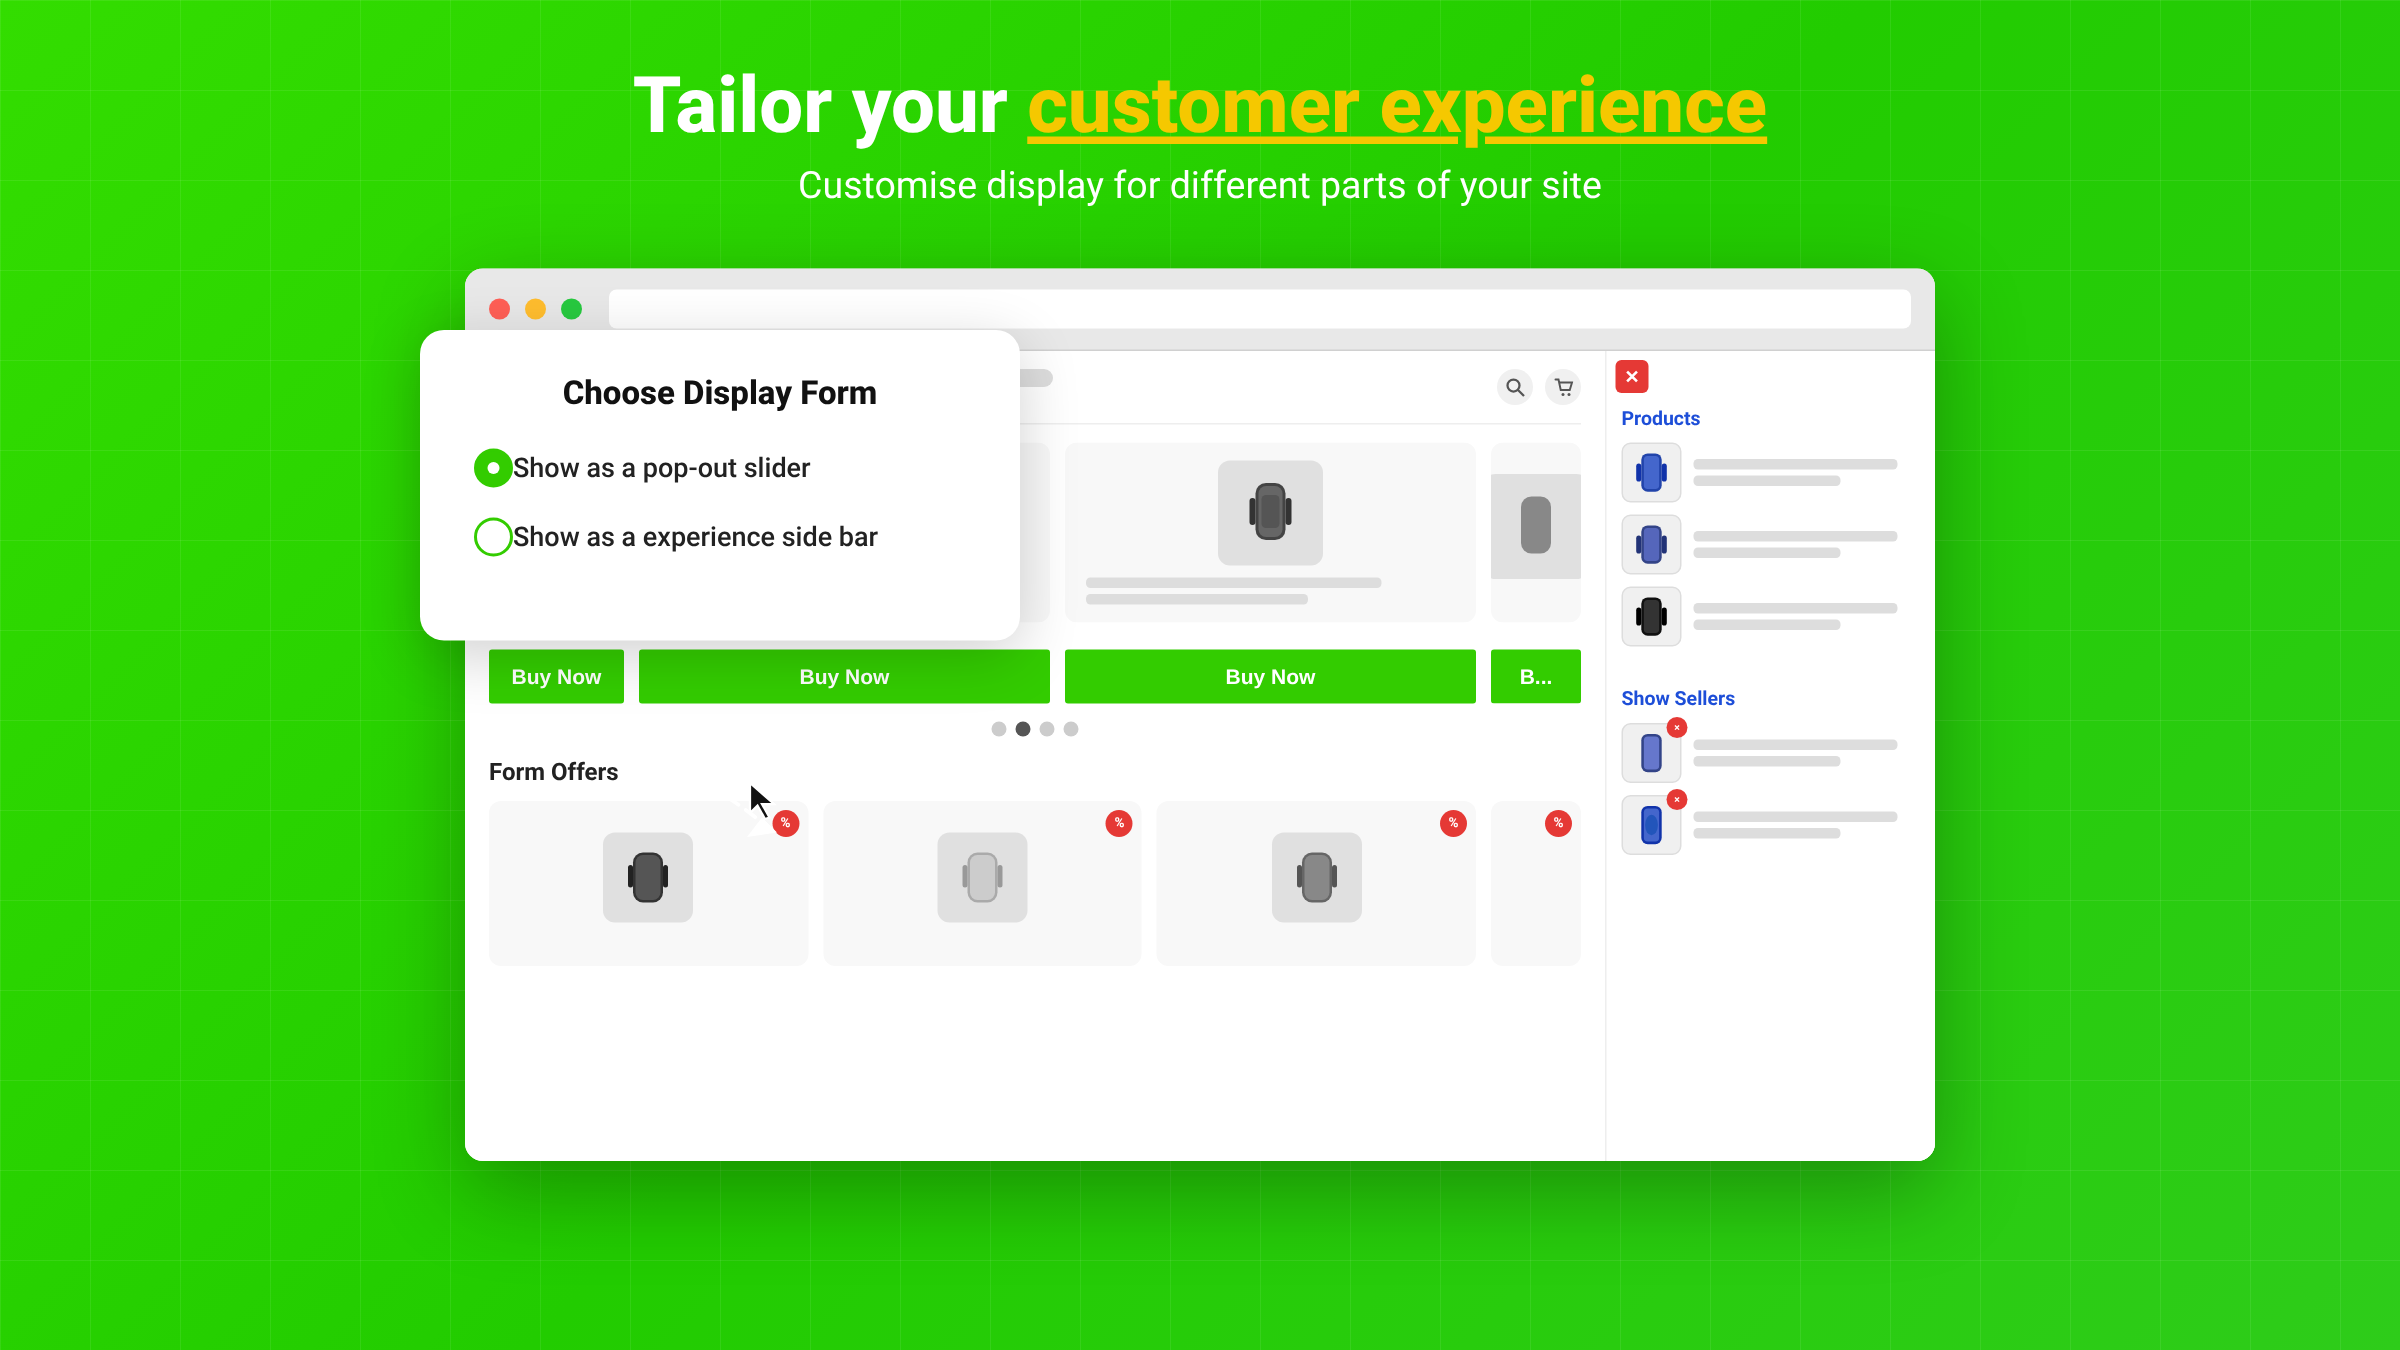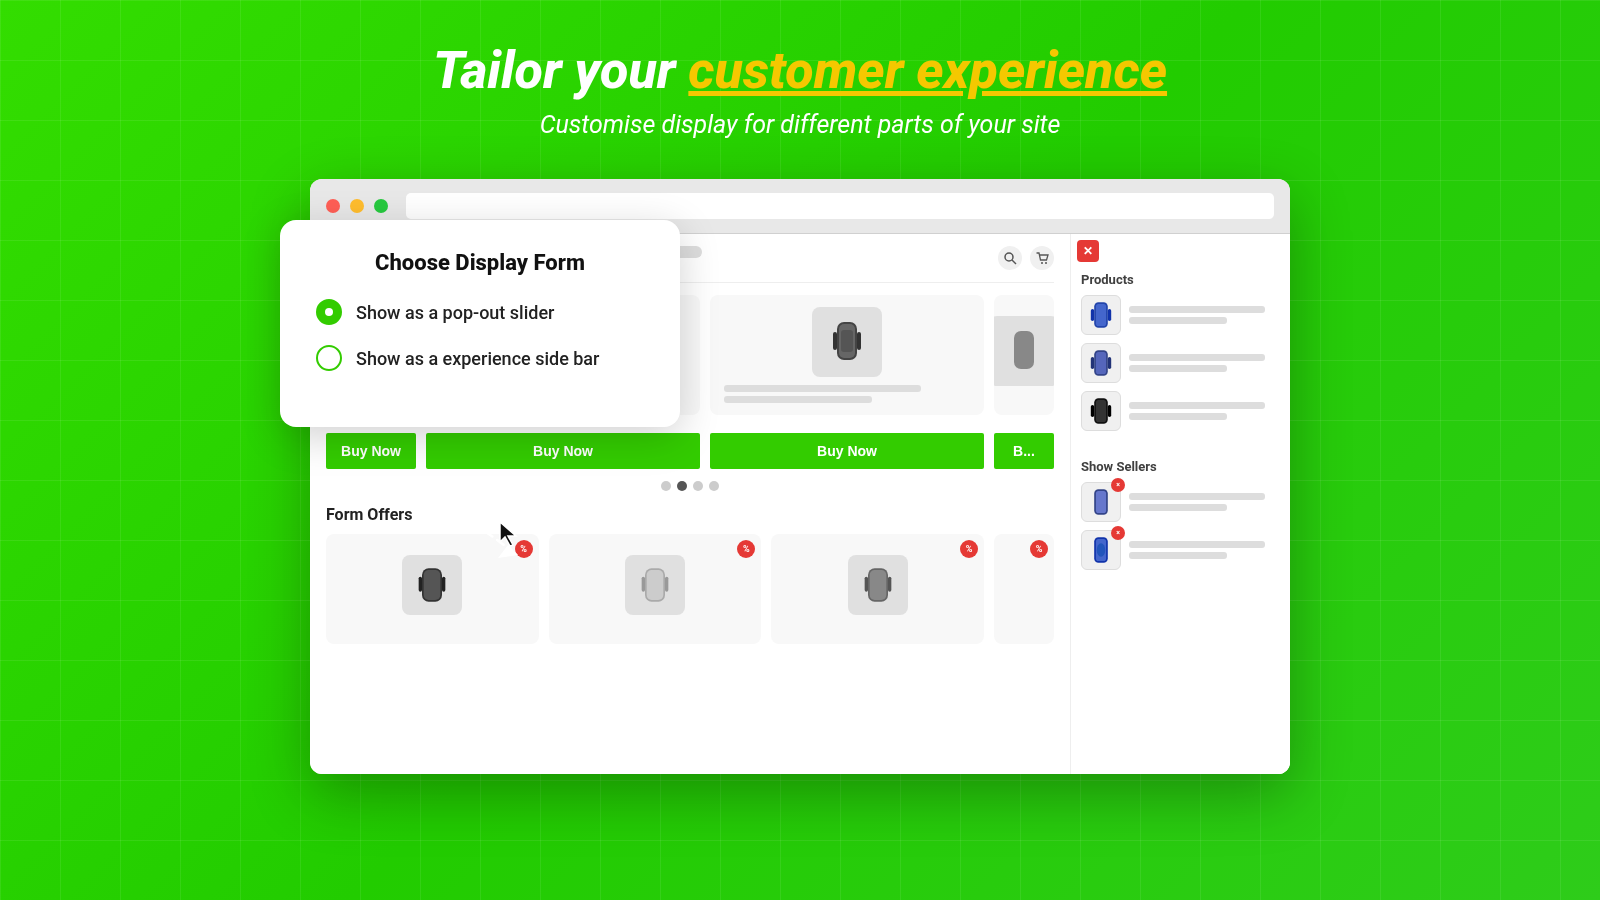--- a/index.html
+++ b/index.html
@@ -34,21 +34,20 @@
       display: flex;
       flex-direction: column;
       align-items: center;
     }
 
     
     .header-section {
       text-align: center;
       padding-top: 40px;
       margin-bottom: 30px;
-      font-style: italic;
     }
 
     .main-title {
       font-size: 52px;
       font-weight: 800;
       color: #fff;
       line-height: 1.2;
       margin-bottom: 8px;
     }
 
@@ -304,21 +303,21 @@
       align-items: center;
       justify-content: center;
       color: #fff;
       font-size: 12px;
       font-weight: 700;
     }
 
     .sidebar-section-title {
       font-size: 13px;
       font-weight: 700;
-      color: #404040;
+      color: #1d4ed8;
       margin-top: 28px;
       margin-bottom: 8px;
     }
 
     .sidebar-product-item {
       display: flex;
       align-items: center;
       gap: 8px;
       margin-bottom: 8px;
       position: relative;
@@ -385,21 +384,20 @@
       font-size: 22px;
       font-weight: 800;
       color: #111;
       margin-bottom: 24px;
       text-align: center;
     }
 
     .radio-option {
       display: flex;
       align-items: center;
-      gap: 14px;
       margin-bottom: 20px;
       cursor: pointer;
     }
 
     .radio-circle {
       width: 26px;
       height: 26px;
       border-radius: 50%;
       border: 2.5px solid #33cc00;
       display: flex;

